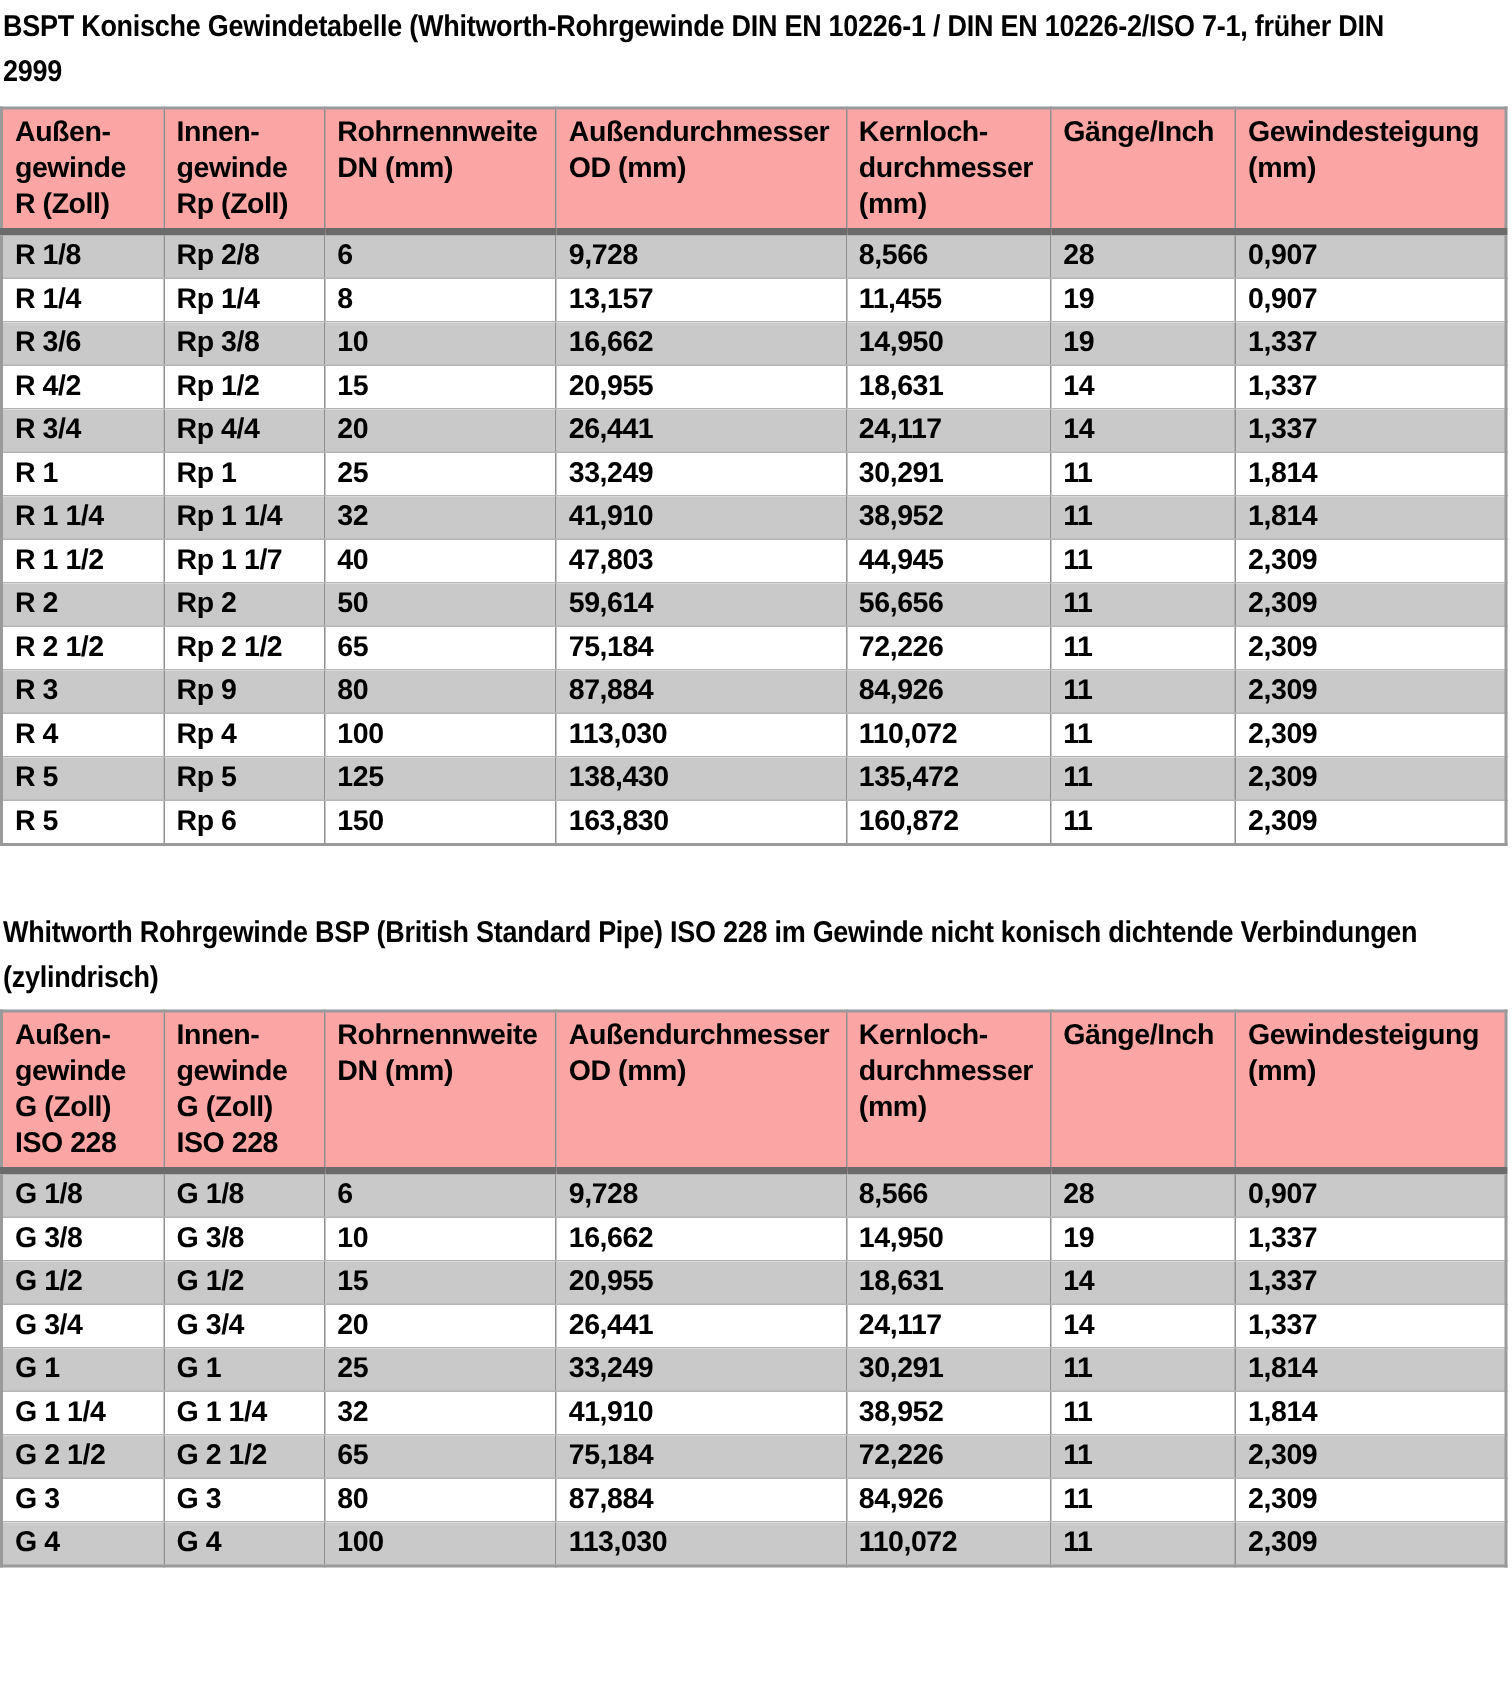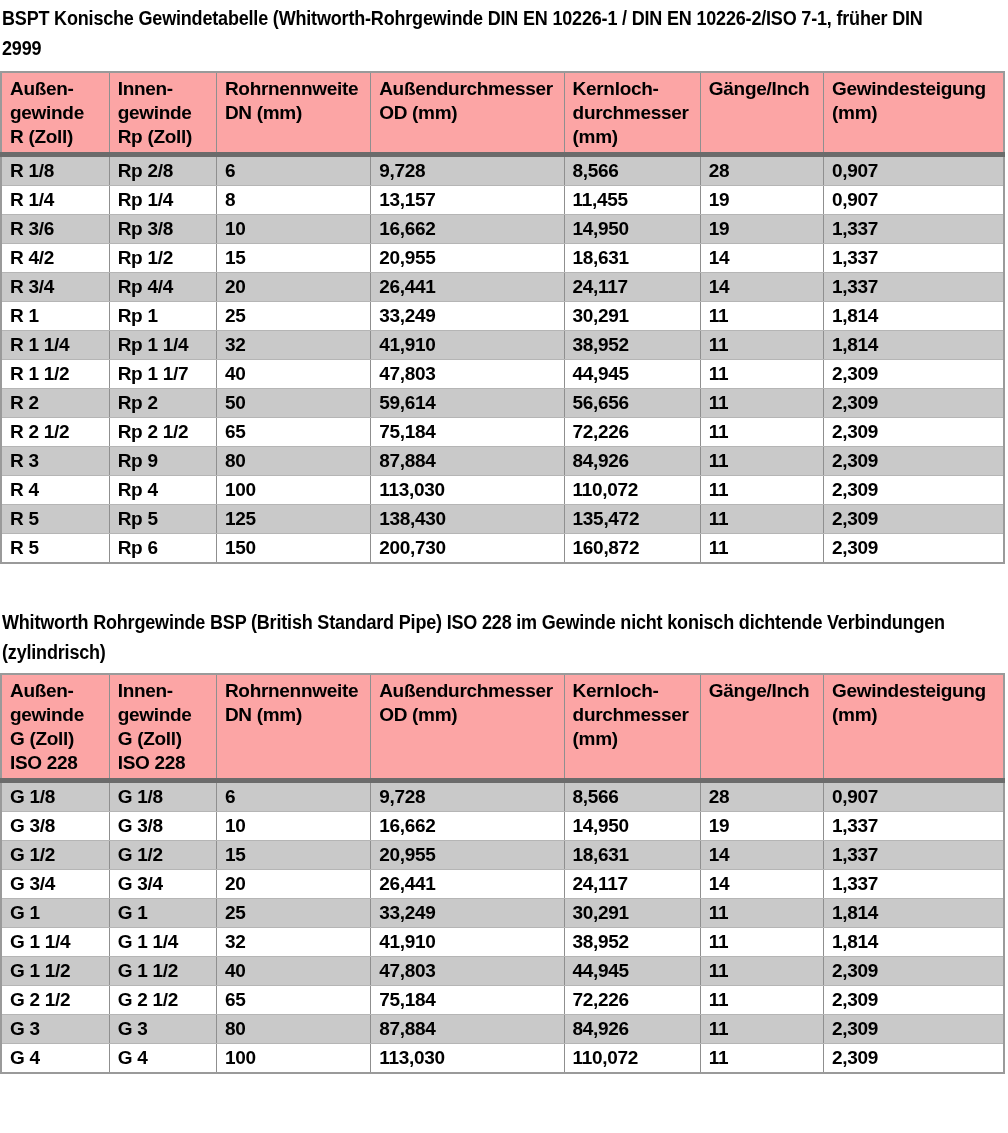--- a/index.html
+++ b/index.html
@@ -233,21 +233,21 @@
           <td>125</td>
           <td>138,430</td>
           <td>135,472</td>
           <td>11</td>
           <td>2,309</td>
         </tr>
         <tr>
           <td>R 5</td>
           <td>Rp 6</td>
           <td>150</td>
-          <td>200,730</td>
+          <td>163,830</td>
           <td>160,872</td>
           <td>11</td>
           <td>2,309</td>
         </tr>
       </tbody>
   </table>
 
   <h2 id="title-2" class="doc-title">Whitworth Rohrgewinde BSP (British Standard Pipe) ISO 228 im Gewinde nicht konisch dichtende Verbindungen
 (zylindrisch)</h2>
 
@@ -332,29 +332,20 @@
         <tr>
           <td>G 1 1/4</td>
           <td>G 1 1/4</td>
           <td>32</td>
           <td>41,910</td>
           <td>38,952</td>
           <td>11</td>
           <td>1,814</td>
         </tr>
         <tr>
-          <td>G 1 1/2</td>
-          <td>G 1 1/2</td>
-          <td>40</td>
-          <td>47,803</td>
-          <td>44,945</td>
-          <td>11</td>
-          <td>2,309</td>
-        </tr>
-        <tr>
           <td>G 2 1/2</td>
           <td>G 2 1/2</td>
           <td>65</td>
           <td>75,184</td>
           <td>72,226</td>
           <td>11</td>
           <td>2,309</td>
         </tr>
         <tr>
           <td>G 3</td>

